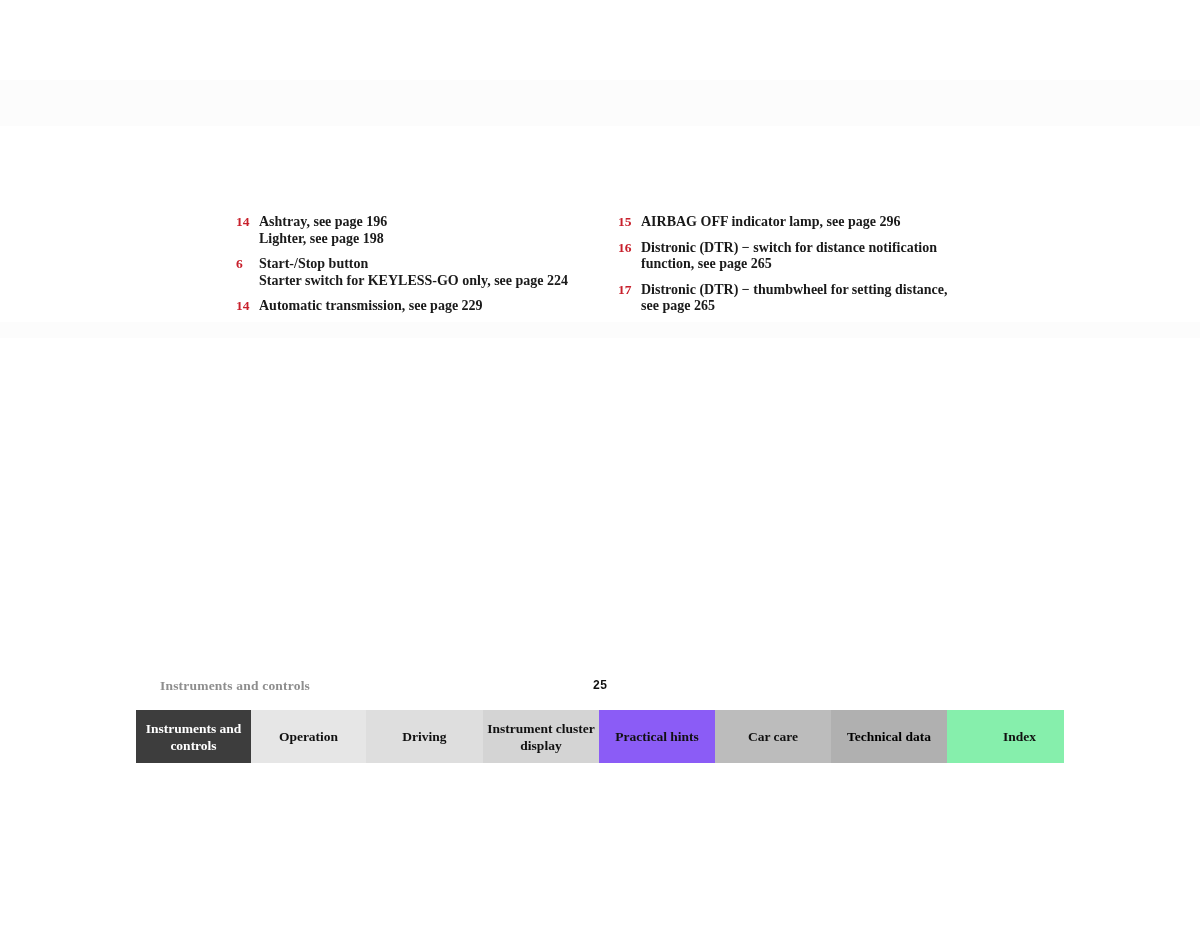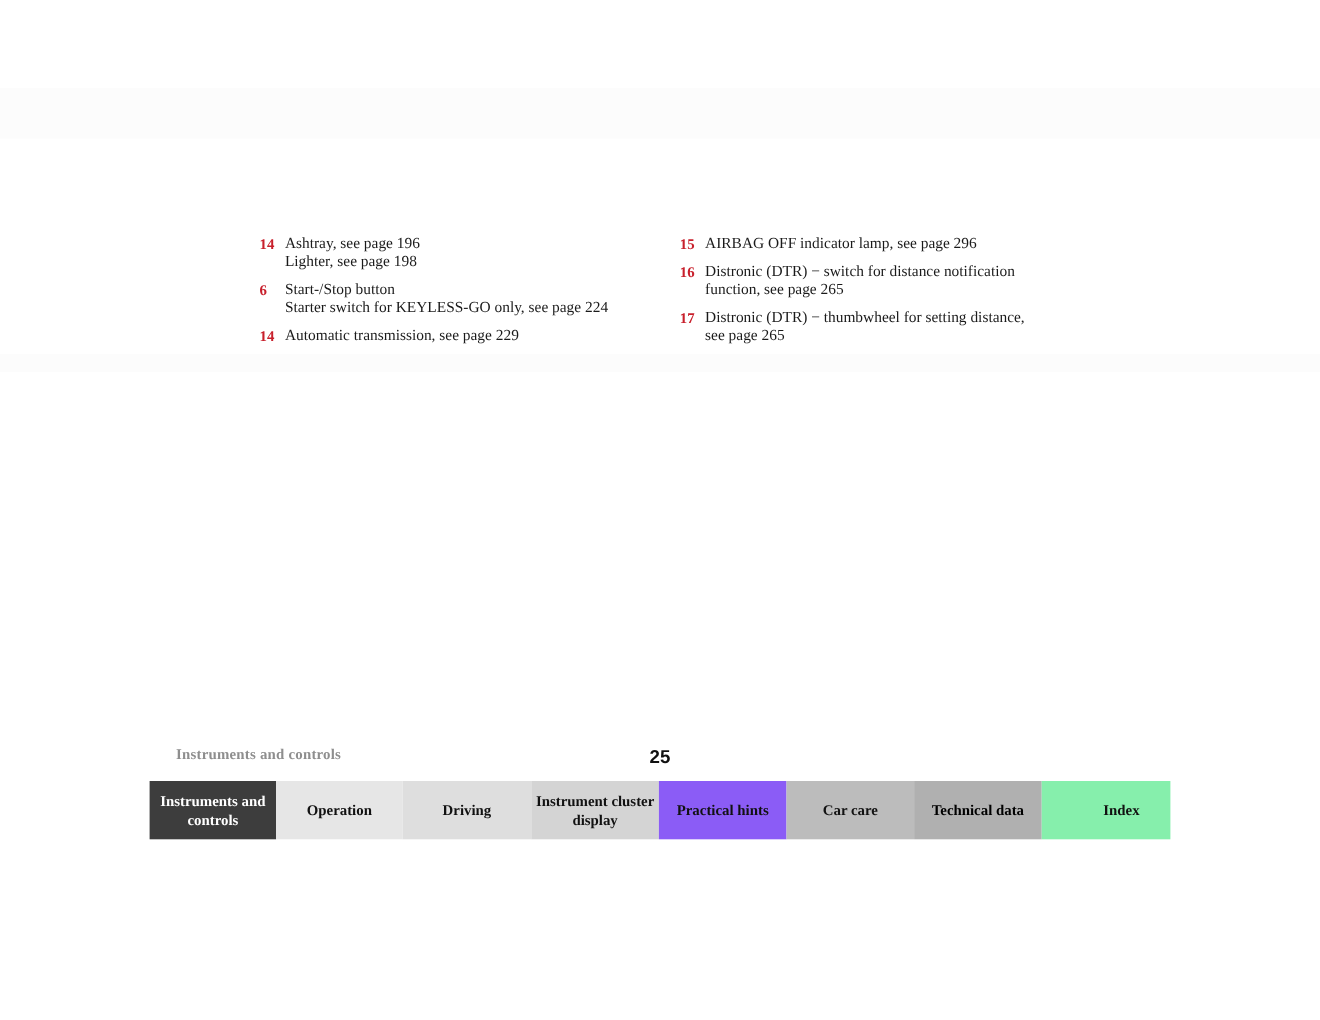--- a/index.html
+++ b/index.html
@@ -54,20 +54,21 @@
   .legend-num {
     flex: 0 0 23px;
     color: #c8202c;
     font-weight: bold;
     font-size: 13.5px;
     line-height: 16.6px;
     text-align: left;
   }
   .legend-lines {
     flex: 1 1 auto;
+    font-weight: bold;
   }
   .legend-line {
     color: #1a1a1a;
     font-size: 14px;
     line-height: 16.6px;
     white-space: nowrap;
   }
 
   
   .footer-meta {
@@ -87,22 +88,22 @@
     letter-spacing: 0.2px;
     white-space: nowrap;
   }
   .footer-pageno {
     position: absolute;
     left: 0;
     top: 1px;
     width: 928px;
     text-align: center;
     color: #111111;
-    font-family: Liberation Sans, sans-serif;
-    font-size: 17px;
+    font-family: Liberation Mono, monospace;
+    font-size: 12px;
     font-weight: bold;
   }
 
   
   .tabstrip {
     position: absolute;
     left: 136px;
     top: 710px;
     width: 928px;
     height: 53px;

